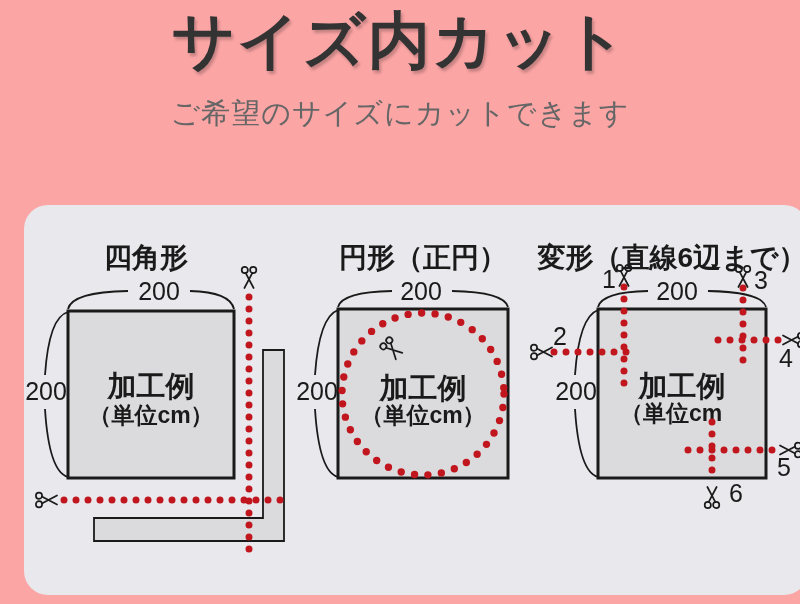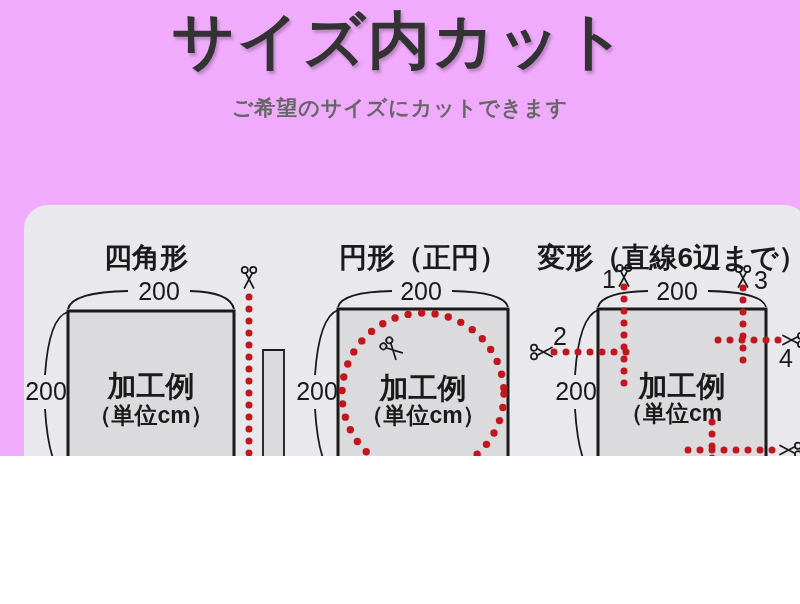--- a/index.html
+++ b/index.html
@@ -5,33 +5,33 @@
   :root{
     --accent-red:#c2161e;
     --panel-bg:#e8e8ed;
     --shape-fill:#dbdbdd;
     --ink:#1a1a1a;
     --title-color:#333333;
     --subtitle-color:#666666;
   }
   html,body{margin:0;padding:0;background:#ffffff;}
   .page{
-    position:relative;width:800px;height:456px;overflow:hidden;background:#f0abfc;
+    position:relative;width:800px;height:604px;overflow:hidden;background:#fca5a5;
     font-family:"Liberation Sans","DejaVu Sans",sans-serif;
   }
   .main-title{
     margin:2px 0 10px 0;text-align:center;
     font-family:"Liberation Serif","DejaVu Serif",serif;
     font-size:62px;font-weight:600;line-height:1.28;color:var(--title-color);
     text-shadow:2px 3px 3px rgba(0,0,0,0.22);
     letter-spacing:2px;
   }
   .subtitle{
     margin:0;text-align:center;color:var(--subtitle-color);
-    font-size:21px;line-height:1.25;font-weight:700;letter-spacing:1px;
+    font-size:29px;line-height:1.25;font-weight:400;letter-spacing:1px;
   }
   .subtitle.first{margin-top:14px;}
   .panel{
     position:absolute;left:24px;top:205px;width:784px;height:390px;
     background:var(--panel-bg);border-radius:24px;text-align:center;
   }
   svg{display:block;}
   
   .board{fill:var(--shape-fill);stroke:var(--ink);stroke-width:3;}
   .offcut{fill:var(--shape-fill);stroke:var(--ink);stroke-width:1.8;}

